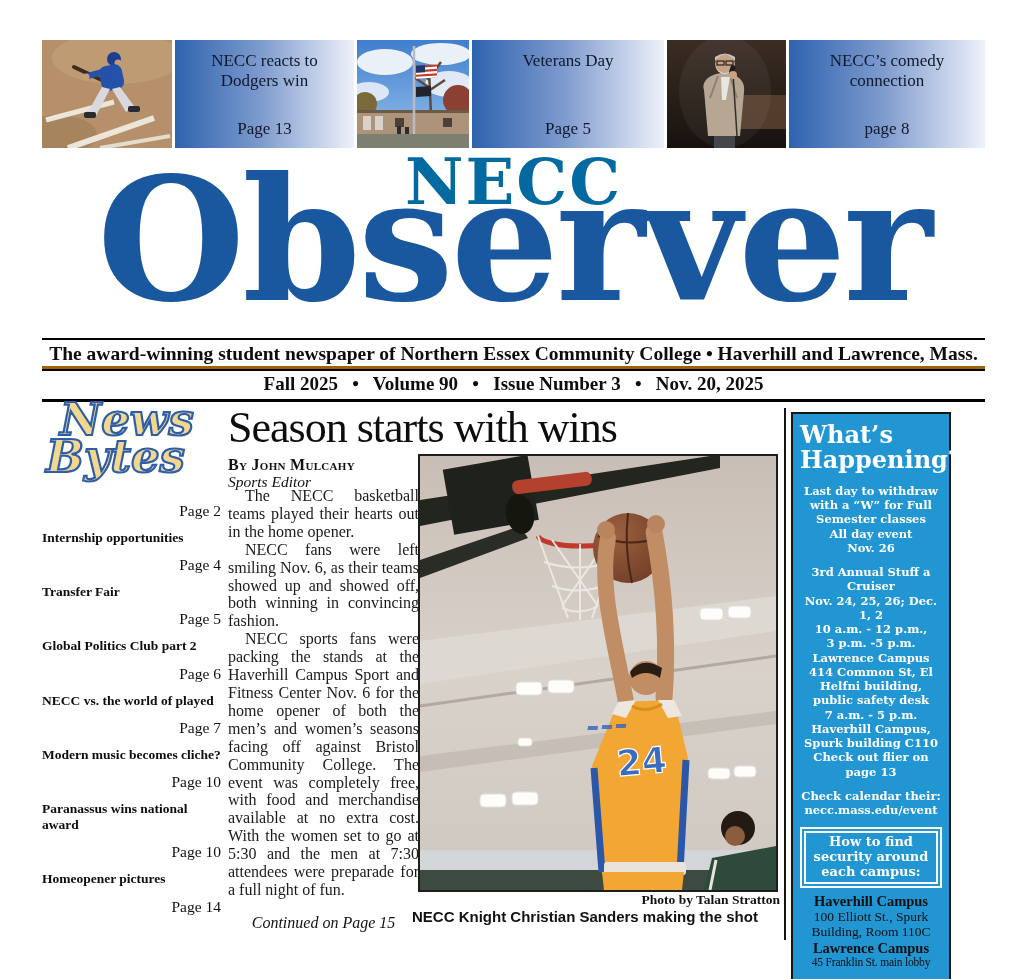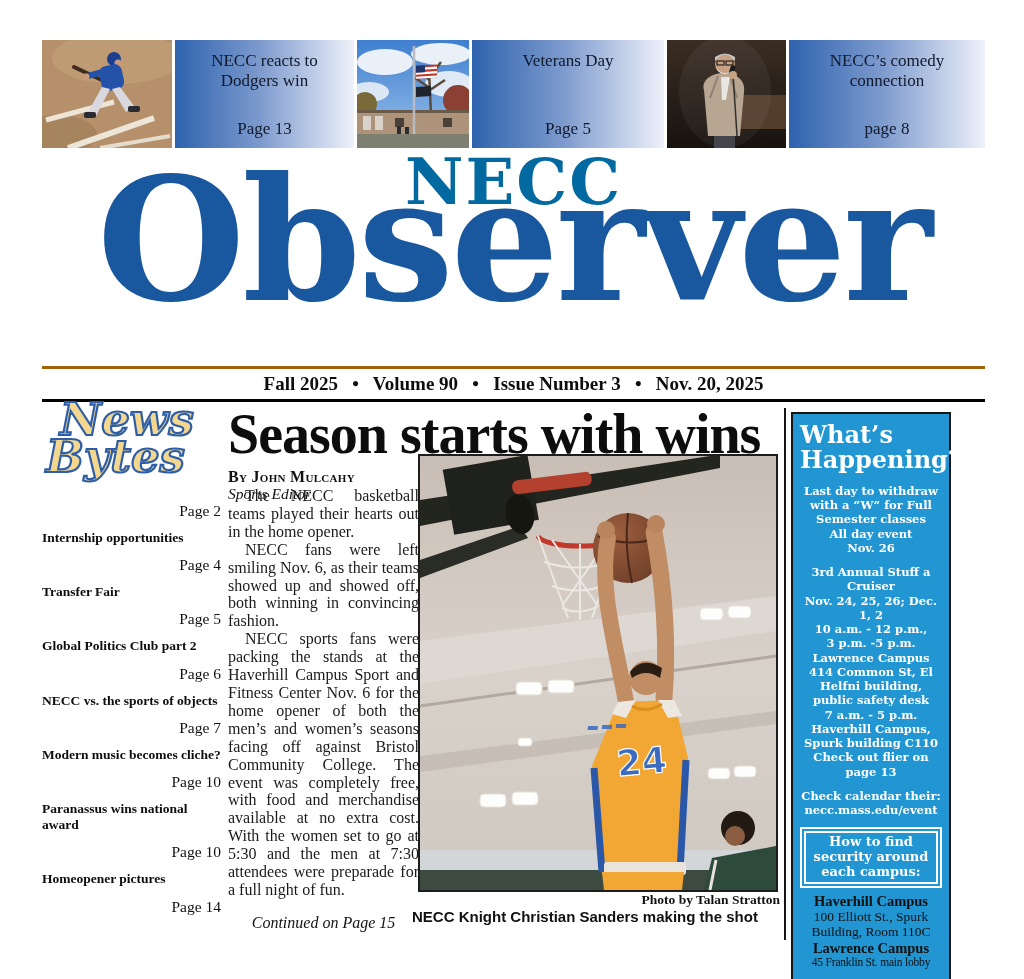--- a/index.html
+++ b/index.html
@@ -34,21 +34,21 @@
       color:#f3d78e;-webkit-text-stroke:2.2px #2e5ea7;}
   .nb-logo .l1{display:block;margin-left:16px;}
   .nb-logo .l2{display:block;margin-left:2px;}
   .nb-items{left:42px;top:492px;width:182px;}
   .nb-item{margin-bottom:10px;}
   .nb-title{font-weight:bold;font-size:13.5px;line-height:1.2;color:#0d0d0d;}
   .nb-page{text-align:right;font-size:15.5px;margin-top:10px;margin-bottom:9px;padding-right:3px;}
 
   
   .article{left:228px;top:406px;width:552px;height:545px;}
-  .headline{font-weight:bold;font-size:56px;line-height:1;letter-spacing:-1px;color:#0d0d0d;}
+  .headline{font-weight:normal;font-size:44px;line-height:1;letter-spacing:-1px;color:#0d0d0d;}
   .byline{margin-top:6px;font-weight:bold;font-size:16px;font-variant:small-caps;letter-spacing:.3px;}
   .byrole{font-style:italic;font-size:15.5px;line-height:1;}
   .body-col{position:absolute;left:0;top:81px;width:191px;text-align:justify;
       font-size:16px;line-height:1.12;color:#1a1a1a;}
   .body-col p{margin:0;text-indent:17px;}
   .continued{position:absolute;left:0;top:508px;width:191px;text-align:center;
       font-style:italic;font-size:16px;}
   .photo-wrap{position:absolute;left:190px;top:48px;width:362px;}
   .photo-frame{width:356px;height:434px;border:2px solid #1d1d1d;display:block;}
   .credit{text-align:right;font-weight:bold;font-size:13.5px;margin-top:1px;line-height:1.1;}
@@ -175,20 +175,21 @@
 
     <div class="teaser-box tb3">
       <div class="teaser-title">NECC’s comedy
 connection</div>
       <div class="teaser-page">page 8</div>
     </div>
   </div>
 
   <div class="abs masthead-necc">NECC</div>
   <div class="abs masthead-observer">Observer</div>
+  <div class="abs tagline-bar">The award-winning student newspaper of Northern Essex Community College • Haverhill and Lawrence, Mass.</div>
   <div class="abs date-bar">Fall 2025  •  Volume 90  •  Issue Number 3  •  Nov. 20, 2025</div>
 
   <div class="abs nb-logo">
     <span class="l1">News</span>
     <span class="l2">Bytes</span>
   </div>
 
   <div class="abs nb-items">
     <div class="nb-item">
       <div class="nb-page">Page 2</div>
@@ -199,21 +200,21 @@
     </div>
     <div class="nb-item">
       <div class="nb-title">Transfer Fair</div>
       <div class="nb-page">Page 5</div>
     </div>
     <div class="nb-item">
       <div class="nb-title">Global Politics Club part 2</div>
       <div class="nb-page">Page 6</div>
     </div>
     <div class="nb-item">
-      <div class="nb-title">NECC vs. the sports of objects</div>
+      <div class="nb-title">NECC vs. the world of played</div>
       <div class="nb-page">Page 7</div>
     </div>
     <div class="nb-item">
       <div class="nb-title">Modern music becomes cliche?</div>
       <div class="nb-page">Page 10</div>
     </div>
     <div class="nb-item">
       <div class="nb-title">Paranassus wins national award</div>
       <div class="nb-page">Page 10</div>
     </div>

